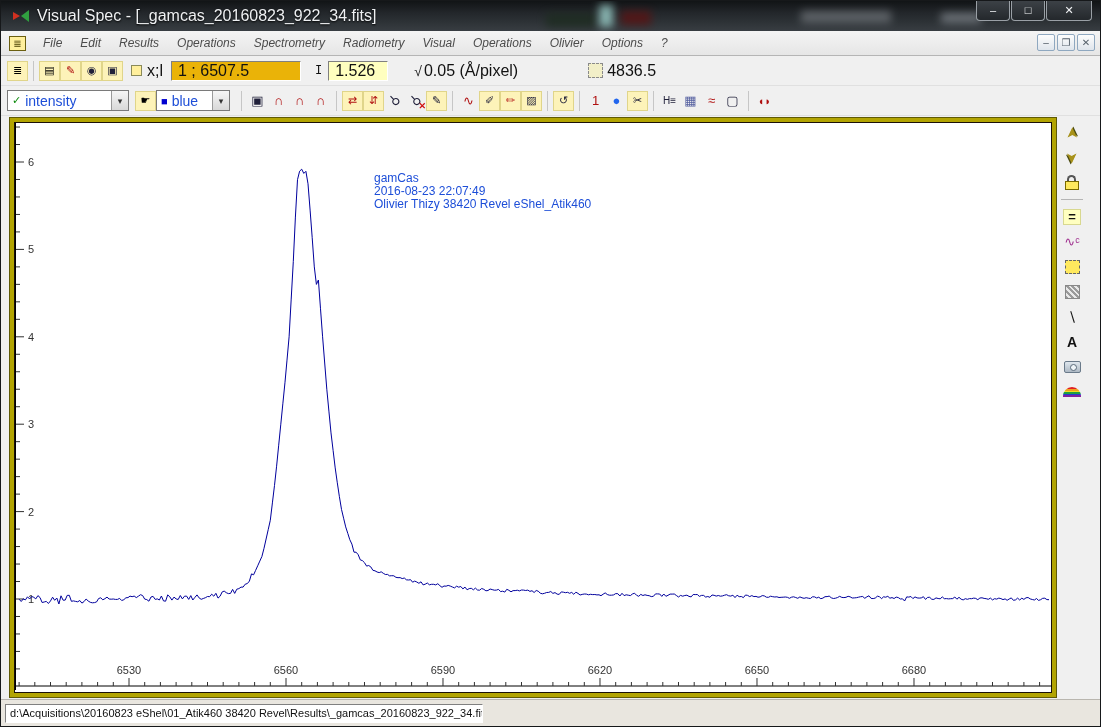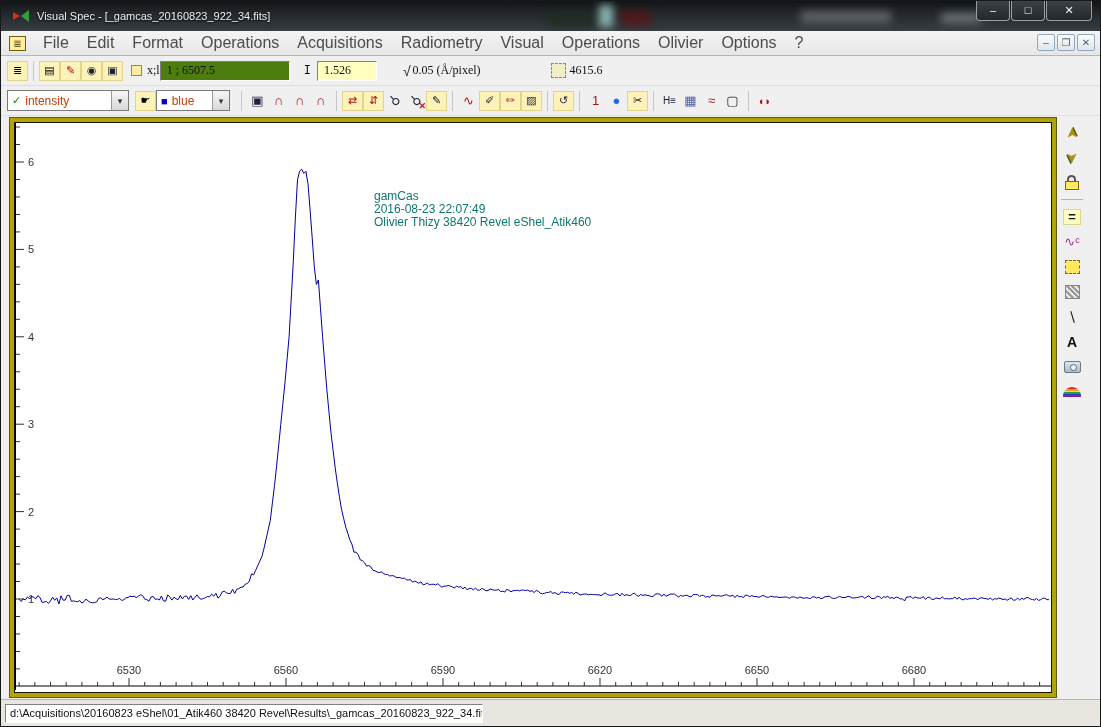--- a/index.html
+++ b/index.html
@@ -14,74 +14,74 @@
     display:flex; align-items:center; }
   .titlebar .blob { position:absolute; top:4px; filter:blur(4px); opacity:.8; }
   .blob.teal { left:598px; width:14px; height:22px; background:#9fd4cf; }
   .blob.red  { left:620px; width:30px; height:14px; top:10px; background:#5c1212; }
   .blob.grn  { left:545px; width:50px; height:14px; top:12px; background:#1d2c20; }
   .blob.gry1 { left:800px; width:90px; height:12px; top:10px; background:#6a6f74; }
   .blob.gry2 { left:940px; width:40px; height:10px; top:12px; background:#7c8288; }
   .app-logo { width:16px; height:14px; margin:0 8px 0 12px; position:relative; flex:none; }
   .app-logo .t1 { position:absolute; left:0; top:3px; width:0; height:0; border-top:4px solid transparent; border-bottom:4px solid transparent; border-left:7px solid #d03020; }
   .app-logo .t2 { position:absolute; left:8px; top:1px; width:0; height:0; border-top:6px solid transparent; border-bottom:6px solid transparent; border-right:8px solid #30a040; }
-  .title-text { color:#eef0f2; font-size:11px; text-shadow:0 1px 2px #000; white-space:nowrap; }
+  .title-text { color:#eef0f2; font-size:16px; text-shadow:0 1px 2px #000; white-space:nowrap; }
   .win-controls { position:absolute; right:8px; top:0; display:flex; }
   .win-btn { width:34px; height:20px; border:1px solid #9aa0a6; border-top:none; border-radius:0 0 4px 4px;
     background:linear-gradient(180deg,#3c4146,#24282c); color:#f2f4f6; font-size:11px; line-height:19px; text-align:center; margin-left:1px; }
   .win-btn.close { width:46px; }
 
   
   .menubar { height:25px; flex:none; background:linear-gradient(180deg,#f4f4f4,#e6e6e6); border-bottom:1px solid #b5b5b5;
     display:flex; align-items:center; padding-left:6px; position:relative; }
   .doc-icon { width:17px; height:15px; background:#ffef9c; border:1px solid #6b5f10; margin:0 8px 0 2px;
     display:flex; align-items:center; justify-content:center; font-size:10px; color:#4a3f00; flex:none; }
-  .menu-item { font-size:16px; color:#4c4c4c; padding:3px 9px; white-space:nowrap; }
+  .menu-item { font-size:12px; color:#4c4c4c; padding:3px 9px; white-space:nowrap;font-style:italic; }
   .mdi-controls { position:absolute; right:5px; top:3px; display:flex; }
   .mdi-btn { width:18px; height:17px; border:1px solid #8fa8c0; background:linear-gradient(180deg,#fdfdfd,#dfe5ec);
     color:#55606b; font-size:10px; line-height:15px; text-align:center; margin-left:2px; border-radius:2px; }
 
   
   .toolbar { height:30px; flex:none; background:#f0f0f0; display:flex; align-items:center; padding:0 6px; border-bottom:1px solid #e0e0e0; }
   .tsep { width:1px; height:20px; background:#c6c6c6; margin:0 5px; flex:none; }
   .tbtn { width:21px; height:20px; display:flex; align-items:center; justify-content:center; font-size:13px; flex:none; position:relative; }
   .tbtn .g { display:block; }
   .tile { background:#fdf3b9; border:1px solid #e0d58a; font-size:11px; }
   .rot135 { transform:rotate(135deg); display:inline-block; }
   .rot-90 { transform:rotate(-90deg); display:inline-block; }
   .rot90 { transform:rotate(90deg); display:inline-block; }
   .ox { position:absolute; right:0; bottom:0; font-size:9px; color:#d01010; font-weight:bold; }
   .checkbox { width:11px; height:11px; background:#ffef9c; border:1px solid #8a8a5a; margin:0 5px 0 8px; flex:none; }
-  .mono { font-family:Liberation Serif, serif; font-size:12px; color:#111; }
+  .mono { font-family:Liberation Sans, sans-serif; font-size:16px; color:#111; }
   .field { height:20px; border-top:1px solid #808080; border-left:1px solid #808080; border-bottom:1px solid #fff; border-right:1px solid #fff;
     display:flex; align-items:center; padding:0 6px; }
-  .field.gray { width:130px; background:#4d7c0f; margin-left:0; }
+  .field.gray { width:130px; background:#eab308; margin-left:8px; }
   .field.yellow { width:60px; background:#ffffbf; margin-left:6px; }
   .ilabel { font-family:"Liberation Mono", monospace; font-size:12px; color:#111; margin-left:14px; }
   .disp-wrap { display:flex; align-items:center; margin-left:26px; }
   .radical { font-size:14px; color:#222; margin-right:2px; }
   .dashed-box { width:15px; height:15px; background:#f2efc8; border:1px dashed #8a8a8a; margin:0 4px 0 70px; flex:none; }
 
   
   .dropdown { height:21px; background:#fff; border:1px solid #7a7a7a; display:flex; align-items:center; margin-right:6px; }
-  .dropdown .dd-text { font-size:12px; color:#c2410c; padding:0 4px; flex:1; white-space:nowrap; }
+  .dropdown .dd-text { font-size:14px; color:#1d4ed8; padding:0 4px; flex:1; white-space:nowrap; }
   .dd-btn { width:17px; height:19px; background:linear-gradient(180deg,#f6f6f6,#d8d8d8); border-left:1px solid #9a9a9a;
     font-size:9px; color:#333; display:flex; align-items:center; justify-content:center; flex:none; }
   .dd1 { width:122px; }
   .dd2 { width:74px; }
   .chk-green { color:#0a8a0a; font-size:11px; margin-left:4px; flex:none; }
   .swatch-blue { color:#0000d0; font-size:11px; margin-left:4px; flex:none; }
 
   
   .workarea { flex:1; display:flex; background:#f0f0f0; overflow:hidden; }
   .chart-frame { flex:none; width:1048px; height:581px; margin:1px 0 0 8px;
     border:1px solid #5f5a06; background:#b2a402; padding:4px; }
   .plot { width:100%; height:100%; background:#fff; border:1px solid #1a1008; position:relative; }
   .plot svg { display:block; }
-  .annotation { position:absolute; left:359px; top:67px; font-size:12px; color:#0f766e; line-height:13px; }
+  .annotation { position:absolute; left:359px; top:49px; font-size:12px; color:#1d4ed8; line-height:13px; }
 
   .sidebar { flex:none; width:30px; padding-top:4px; display:flex; flex-direction:column; align-items:center; }
   .sbtn { width:24px; height:23px; display:flex; align-items:center; justify-content:center; font-size:14px; margin:1px 0; position:relative; }
   .ssep { width:22px; height:1px; background:#b5b5b5; margin:4px 0; }
   .arrow-g { color:#a8921a; text-shadow:1px 1px 0 #4a4a10; font-size:15px; }
   .lock-ic { width:14px; height:15px; position:relative; }
   .lock-ic .shackle { position:absolute; left:2px; top:0; width:9px; height:7px; border:2px solid #555; border-bottom:none; border-radius:5px 5px 0 0; }
   .lock-ic .lbody { position:absolute; left:0; bottom:0; width:14px; height:9px; background:#ffe95e; border:1px solid #7a6a00; }
   .eq-ic { width:18px; height:16px; background:#ffffc0; border:1px solid #d8d890; color:#111; font-weight:bold; font-size:13px; display:flex; align-items:center; justify-content:center; }
   .sel-ic { width:15px; height:14px; background:#ffe95e; border:1px dashed #666; }
@@ -119,23 +119,23 @@
       <div class="win-btn">–</div>
       <div class="win-btn">□</div>
       <div class="win-btn close">✕</div>
     </div>
   </div>
 
   <div class="menubar">
     <span class="doc-icon">≣</span>
     <span class="menu-item">File</span>
     <span class="menu-item">Edit</span>
-    <span class="menu-item">Format</span>
+    <span class="menu-item">Results</span>
     <span class="menu-item">Operations</span>
-    <span class="menu-item">Acquisitions</span>
+    <span class="menu-item">Spectrometry</span>
     <span class="menu-item">Radiometry</span>
     <span class="menu-item">Visual</span>
     <span class="menu-item">Operations</span>
     <span class="menu-item">Olivier</span>
     <span class="menu-item">Options</span>
     <span class="menu-item">?</span>
     <div class="mdi-controls">
       <div class="mdi-btn">–</div>
       <div class="mdi-btn">❐</div>
       <div class="mdi-btn">✕</div>
@@ -156,21 +156,21 @@
     </div>
     <span class="ilabel">I</span>
     <div class="field yellow">
       <span class="mono">1.526</span>
     </div>
     <div class="disp-wrap">
       <span class="radical">√</span>
       <span class="mono">0.05 (Å/pixel)</span>
     </div>
     <span class="dashed-box"></span>
-    <span class="mono">4615.6</span>
+    <span class="mono">4836.5</span>
   </div>
 
   <div class="toolbar">
     <div class="dropdown dd1">
       <span class="chk-green">✓</span>
       <span class="dd-text">intensity</span>
       <span class="dd-btn">▾</span>
     </div>
     <span class="tbtn tile">☛</span>
     <div class="dropdown dd2">

